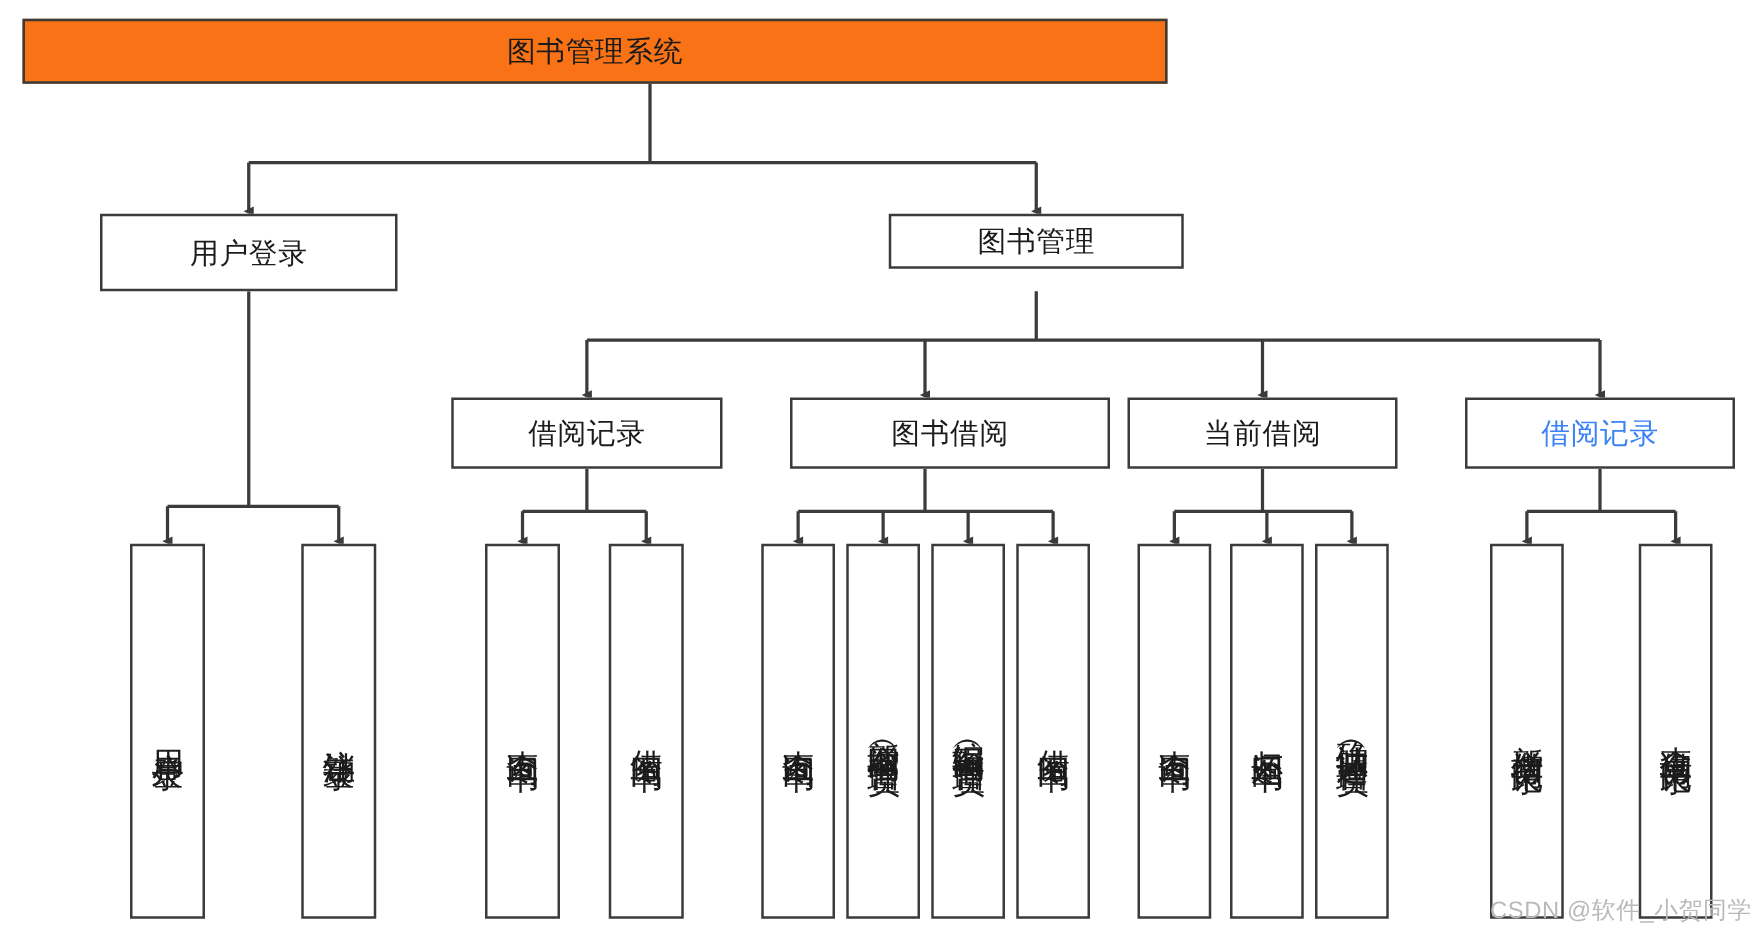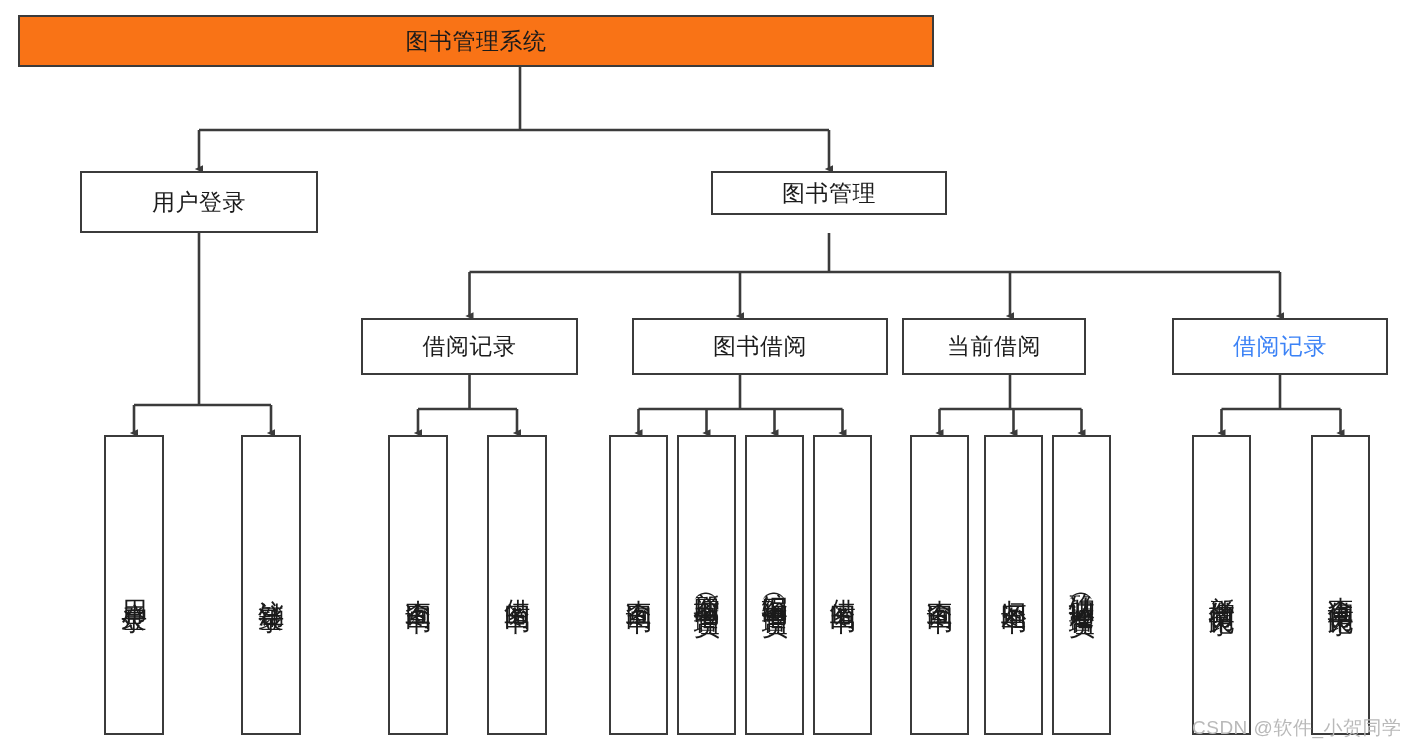--- a/index.html
+++ b/index.html
@@ -127,21 +127,21 @@
   <div class="node horiz" id="n-l2_book_mgmt" style="left: 711px; top: 171px; width: 236px; height: 44px; border-color: rgb(59, 59, 59); background: rgb(255, 255, 255); color: rgb(27, 27, 27);">
     <span class="label">图书管理</span>
   </div>
 
   <div class="node horiz" id="n-l3_new_book" style="left: 361px; top: 318px; width: 217px; height: 57px; border-color: rgb(59, 59, 59); background: rgb(255, 255, 255); color: rgb(27, 27, 27);">
     <span class="label">借阅记录</span>
   </div>
   <div class="node horiz" id="n-l3_borrow" style="left: 632px; top: 318px; width: 256px; height: 57px; border-color: rgb(59, 59, 59); background: rgb(255, 255, 255); color: rgb(27, 27, 27);">
     <span class="label">图书借阅</span>
   </div>
-  <div class="node horiz" id="n-l3_current" style="left: 902px; top: 318px; width: 184px; height: 57px; border-color: rgb(59, 59, 59); background: rgb(255, 255, 255); color: rgb(27, 27, 27);">
+  <div class="node horiz" id="n-l3_current" style="left: 902px; top: 318px; width: 216px; height: 57px; border-color: rgb(59, 59, 59); background: rgb(255, 255, 255); color: rgb(27, 27, 27);">
     <span class="label">当前借阅</span>
   </div>
   <div class="node horiz" id="n-l3_records" style="left: 1172px; top: 318px; width: 216px; height: 57px; border-color: rgb(59, 59, 59); background: rgb(255, 255, 255); color: #3b82f6;">
     <span class="label">借阅记录</span>
   </div>
 
   <div class="node vert" id="n-leaf_user_login" style="left: 104px; top: 435px; width: 60px; height: 300px; border-color: rgb(59, 59, 59); background: rgb(255, 255, 255); color: rgb(27, 27, 27);">
     <span class="label">用户登录</span>
   </div>
   <div class="node vert" id="n-leaf_logout" style="left: 241px; top: 435px; width: 60px; height: 300px; border-color: rgb(59, 59, 59); background: rgb(255, 255, 255); color: rgb(27, 27, 27);">

